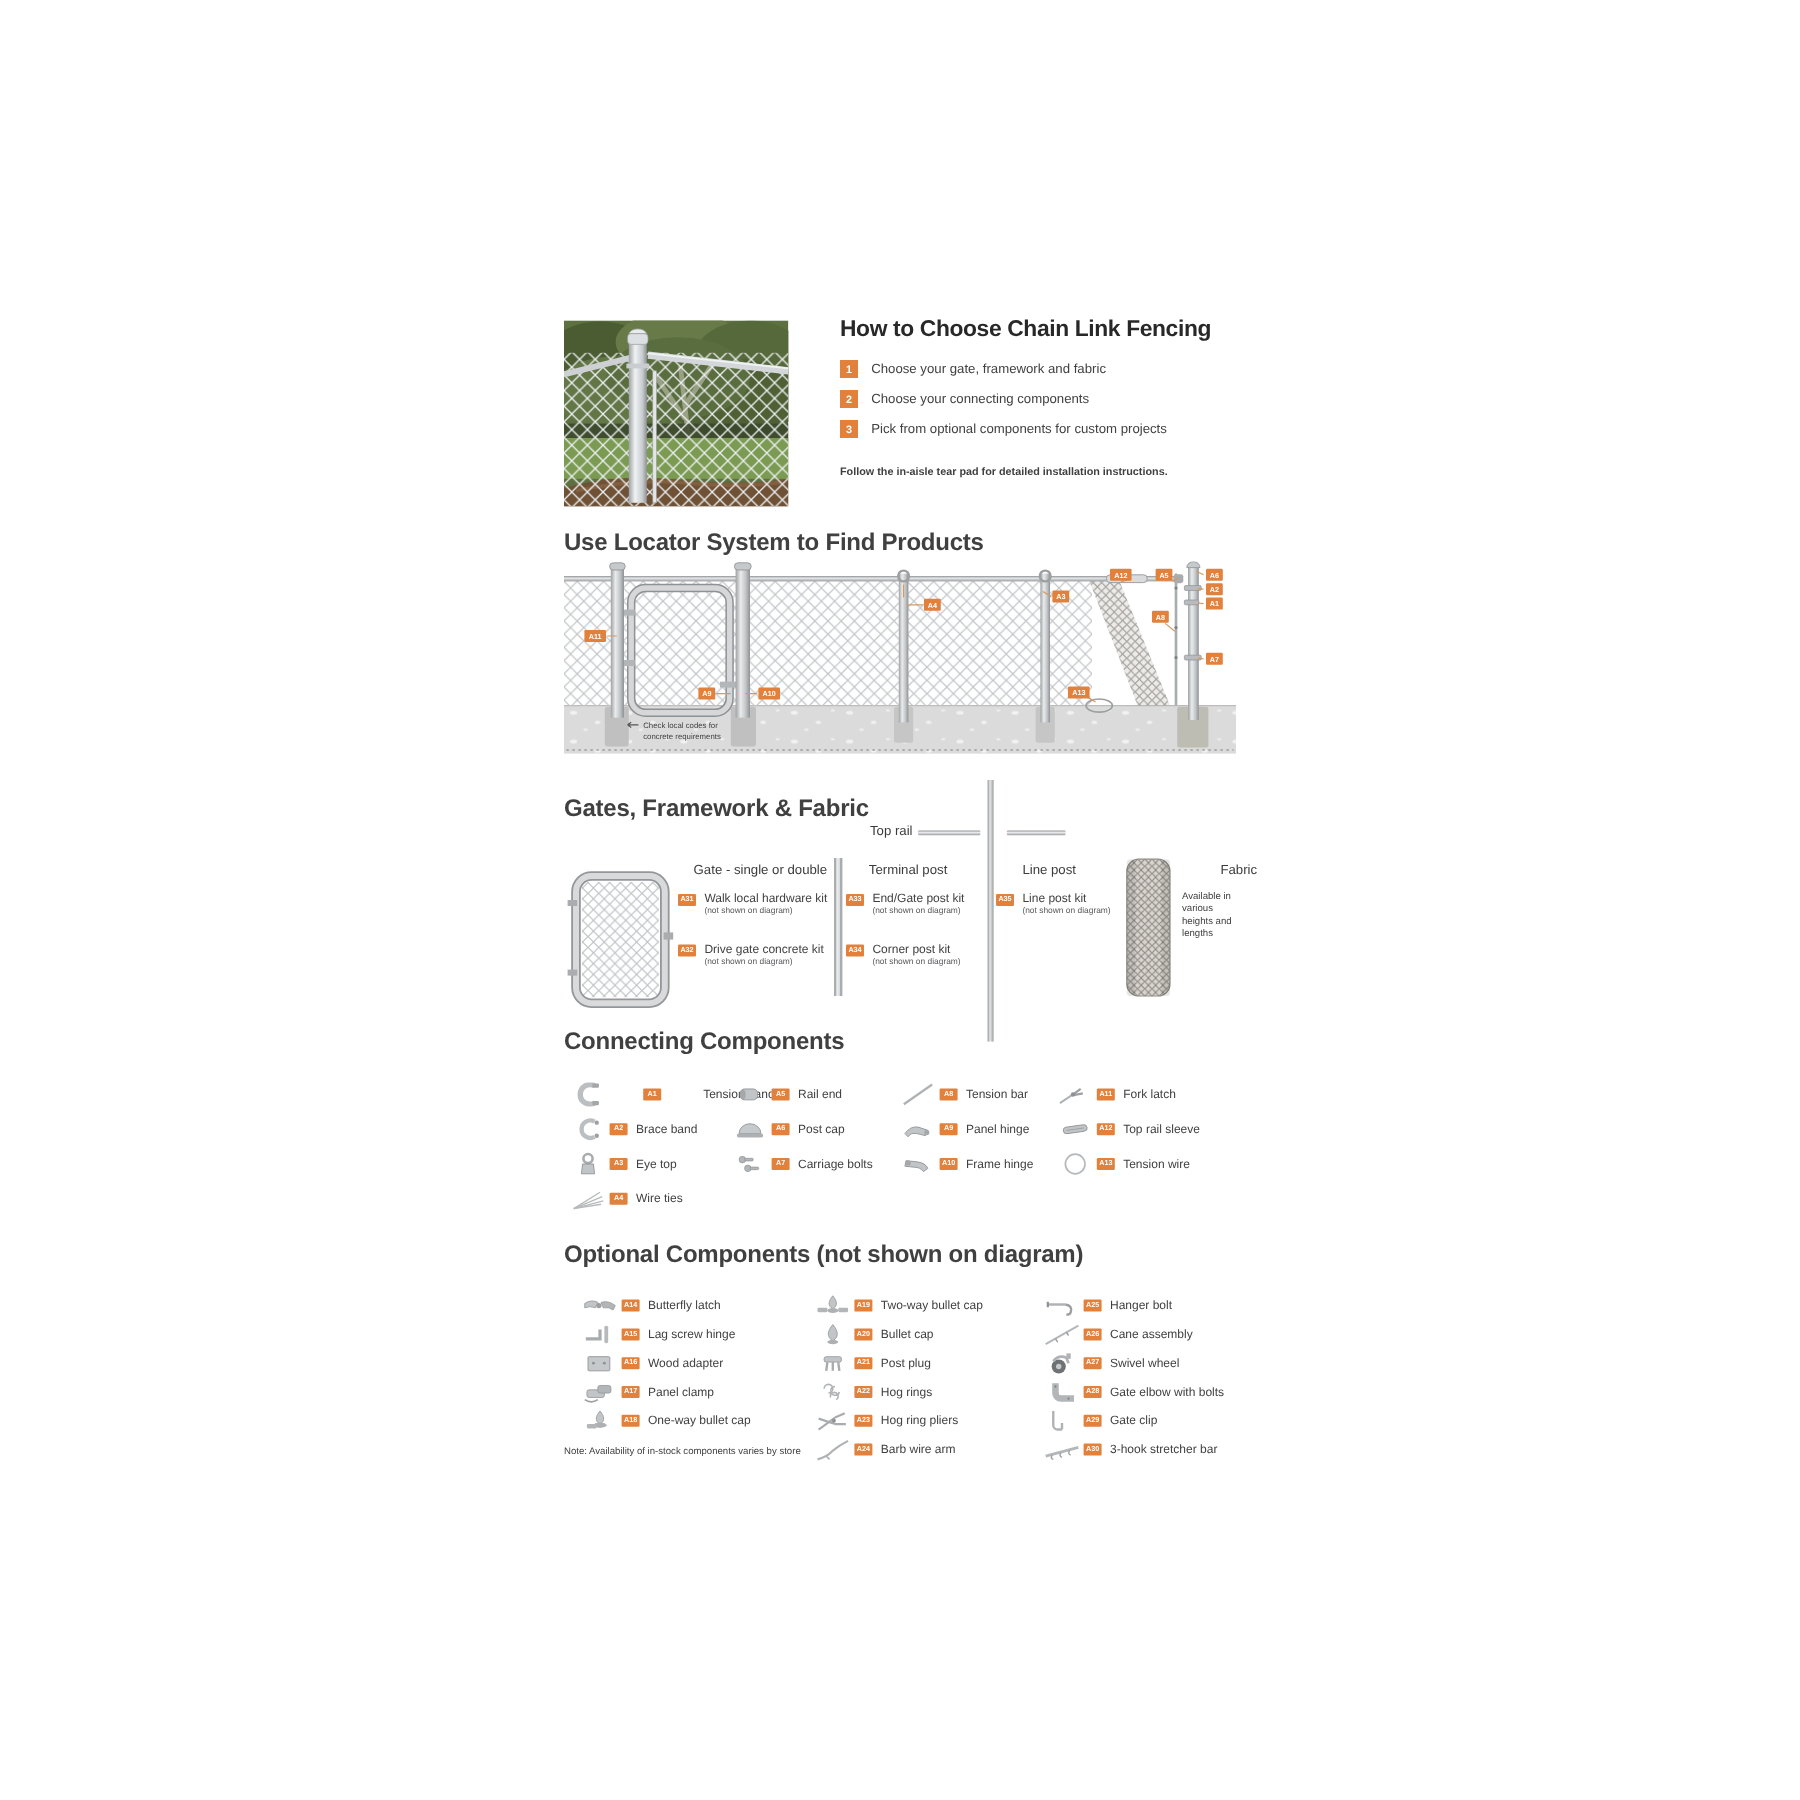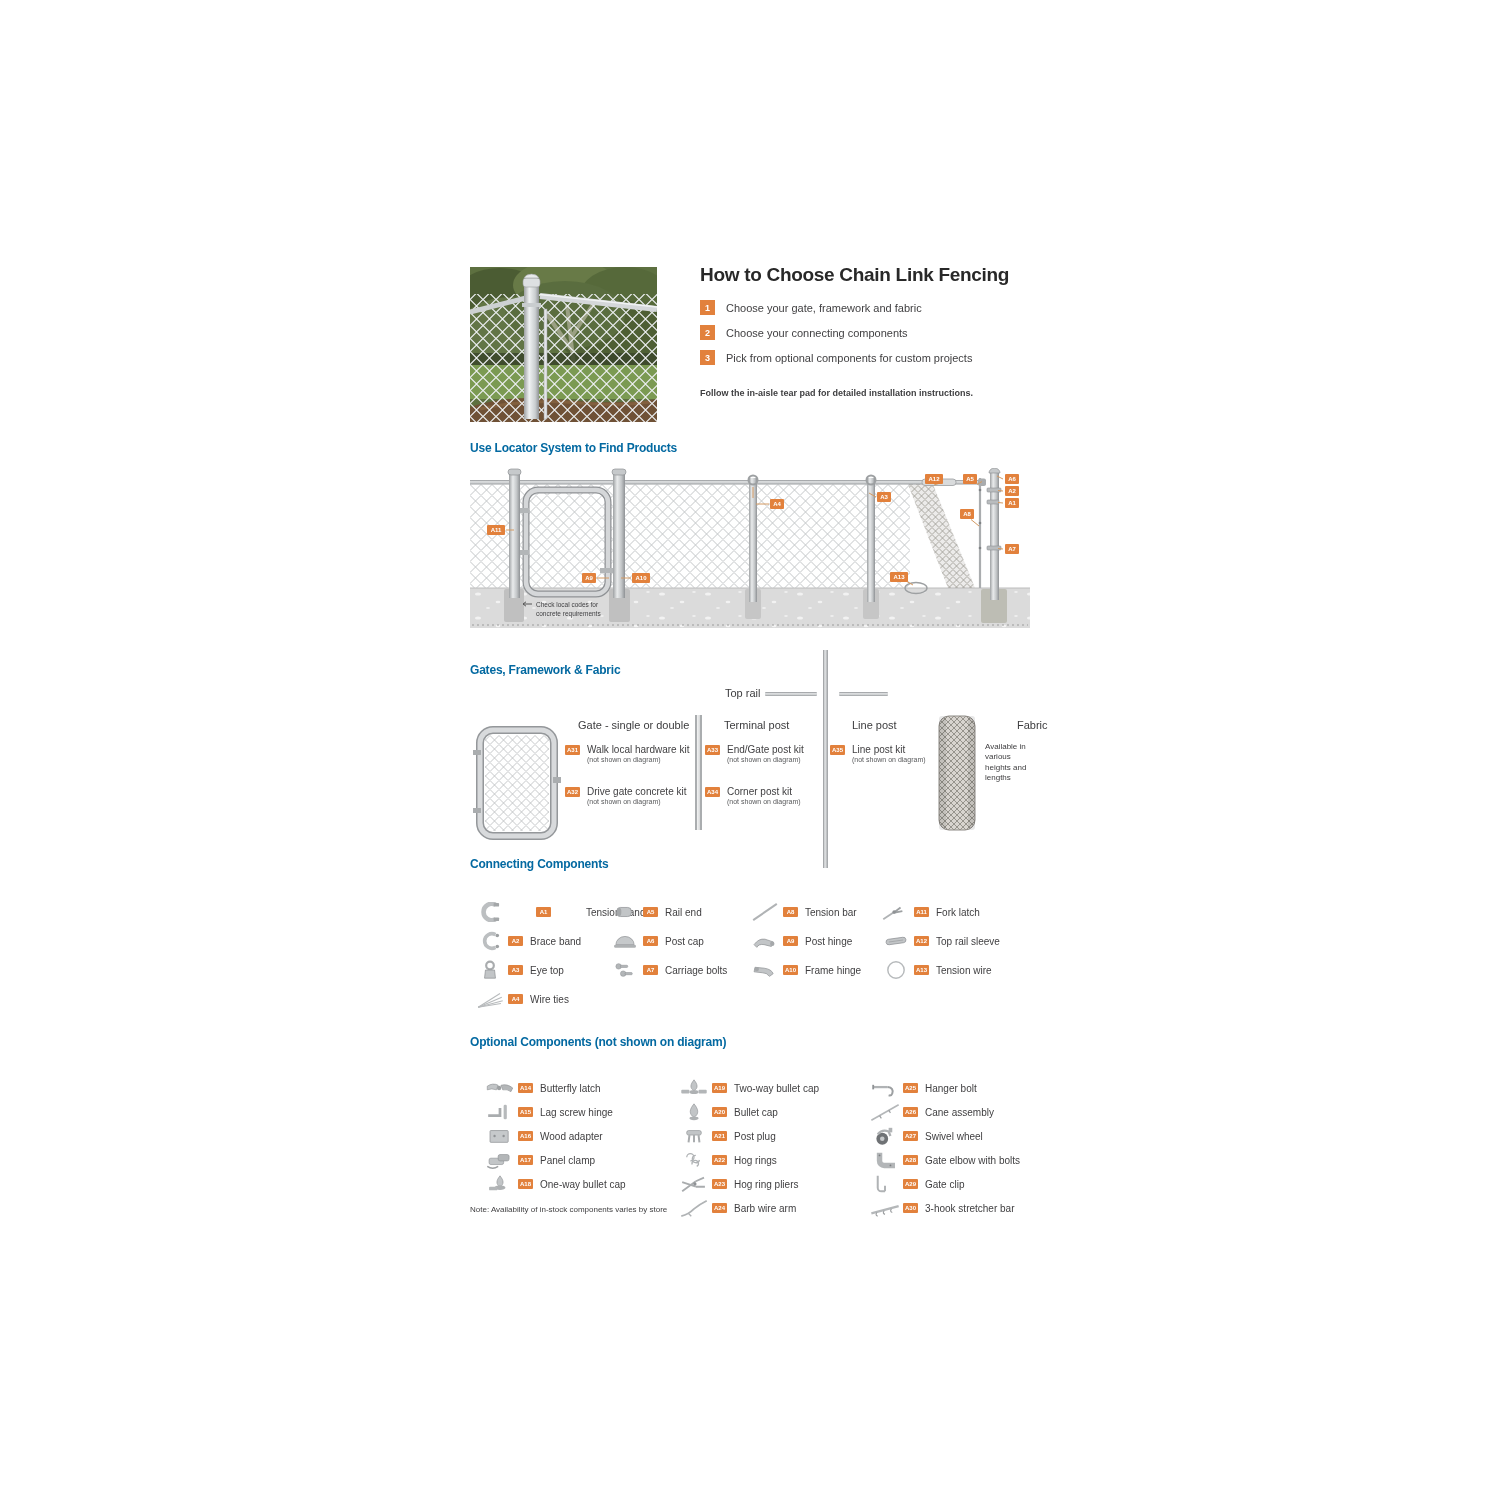--- a/index.html
+++ b/index.html
@@ -1,20 +1,20 @@
 <!DOCTYPE html>
 <html><head>
 <meta charset="utf-8">
 <style>
   * { margin:0; padding:0; box-sizing:border-box; }
   html,body { width:1500px; height:1500px; background:#ffffff; }
   body { font-family:"Liberation Sans", sans-serif; color:#414042; position:relative; }
   .abs { position:absolute; }
   h1 { font-size:19px; line-height:1.12; letter-spacing:-0.3px; color:#282828; font-weight:bold; }
-  h2 { font-size:12px; letter-spacing:-0.2px; color:#0369a1; font-weight:bold; white-space:nowrap; }
+  h2 { font-size:20px; letter-spacing:-0.2px; color:#404040; font-weight:bold; white-space:nowrap; }
   .steps { margin-top:15px; }
   .step { display:flex; align-items:flex-start; margin-bottom:10px; }
   .step-num { flex:none; width:15px; height:15px; background:#E2813C; color:#fff; font-size:9px;
               font-weight:bold; display:flex; align-items:center; justify-content:center; }
   .step-text { font-size:11px; margin-left:11px; padding-top:2px; white-space:nowrap; }
   .footnote { margin-top:23px; font-size:9px; font-weight:bold; color:#3f3f41; white-space:nowrap; }
   .badge { display:inline-block; background:#E2813C; color:#fff; font-weight:bold; font-size:6px;
            width:15px; height:10px; line-height:10px; text-align:center; border-radius:1px; flex:none; }
   .kit { position:absolute; display:flex; }
   .kit .badge { margin-top:1px; margin-right:7px; }
@@ -566,21 +566,21 @@
   <span class="badge">A8</span>
   <span class="clabel">Tension bar</span>
 </div>
 <div class="comp" style="left:748px; top:931px;">
   <span class="icw">
       <svg class="ic">
         <use href="#ic-post-hinge"></use>
       </svg>
     </span>
   <span class="badge">A9</span>
-  <span class="clabel">Post hinge</span>
+  <span class="clabel">Panel hinge</span>
 </div>
 <div class="comp" style="left:748px; top:960px;">
   <span class="icw">
       <svg class="ic">
         <use href="#ic-frame-hinge"></use>
       </svg>
     </span>
   <span class="badge">A10</span>
   <span class="clabel">Frame hinge</span>
 </div>

